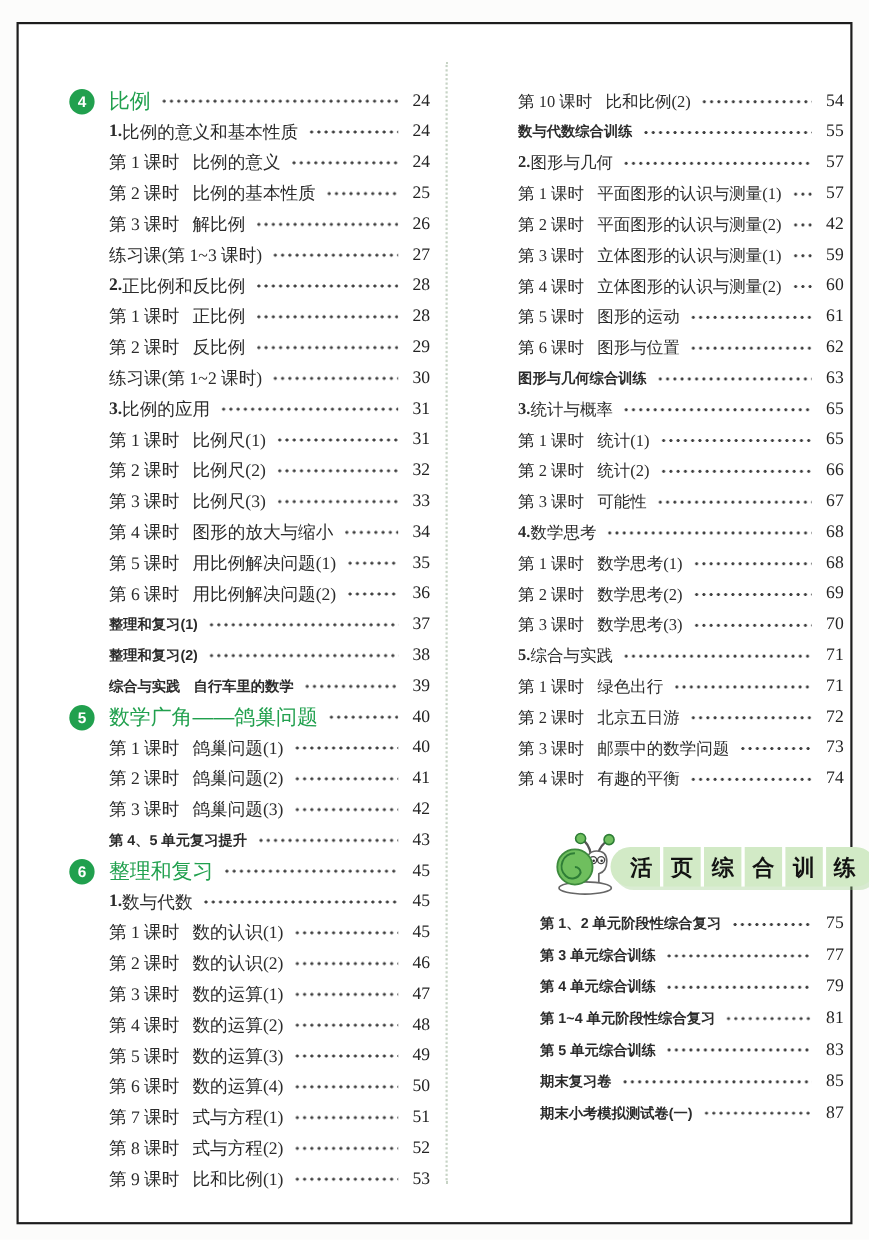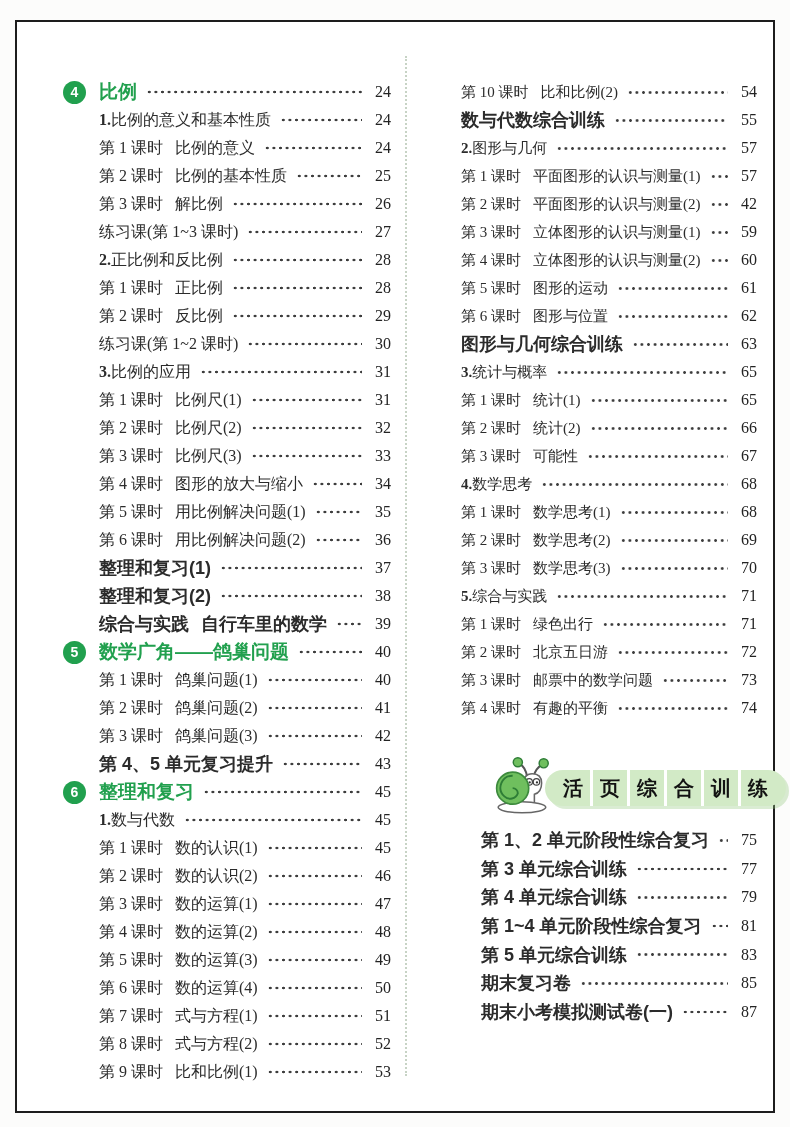--- a/index.html
+++ b/index.html
@@ -13,52 +13,52 @@
   .frame{
     position:absolute;left:15px;top:20px;width:756px;height:1089px;
     border:2px solid #1d1d1d;background:#ffffff;
   }
   .divider{
     position:absolute;left:388px;top:34px;height:1020px;width:0;
     border-left:2px dotted #c7d3c5;
   }
   .col{position:absolute;top:56px;}
   .col-left{left:46px;width:328px;}
-  .col-right{left:424px;width:316px;}
+  .col-right{left:434px;width:316px;}
 
   .row{
     display:flex;align-items:center;height:28px;padding-left:36px;
     font-size:16px;white-space:nowrap;
   }
   .col-right .row{padding-left:20px;font-size:15px;}
   .row .label{margin-right:12px;flex:none;}
   .row .num{font-weight:bold;flex:none;}
   .row .text{flex:0 1 auto;overflow:hidden;}
   .dots{
     flex:1 1 auto;min-width:8px;height:1em;margin:0 5px 0 9px;align-self:center;
     background-image:radial-gradient(circle, var(--dot,#3d3d3d) 1.15px, rgba(0,0,0,0) 1.6px);
     background-size:6.6px 1em;background-repeat:repeat-x;
   }
   .page-num{flex:none;min-width:24px;text-align:right;font-size:16px;color:#232323;}
 
   
   .t-chapter{padding-left:0 !important;}
   .t-chapter .text{
-    color:var(--accent_green,#21a04e);font-weight:bold;font-size:19px;
+    color:var(--accent_green,#21a04e);font-weight:normal;font-size:19px;
     font-family:"Liberation Sans","DejaVu Sans",sans-serif;
   }
   .badge{
     flex:none;width:23px;height:23px;margin-right:13px;border-radius:50%;
     background:var(--accent_green,#21a04e);color:#fff;
     display:flex;align-items:center;justify-content:center;
     font:bold 14px "Liberation Sans","DejaVu Sans",sans-serif;
   }
   .t-bold .label,.t-bold .text,.t-bold .num{
     font-weight:bold;font-family:"Liberation Sans","DejaVu Sans",sans-serif;
-    font-size:18px;
+    font-size:13px;
   }
   .accent .text,.accent .page-num{color:var(--accent_green,#21a04e);}
   .accent .dots{--dot:var(--accent_green,#21a04e);}
 
   
   .insert-header{position:relative;height:42px;margin-top:46px;}
   .pill{
     position:absolute;left:104px;top:2px;display:flex;align-items:stretch;
     height:36px;padding:0 11px;border-radius:18px;
     background:var(--pill_green,#d2eac6);

